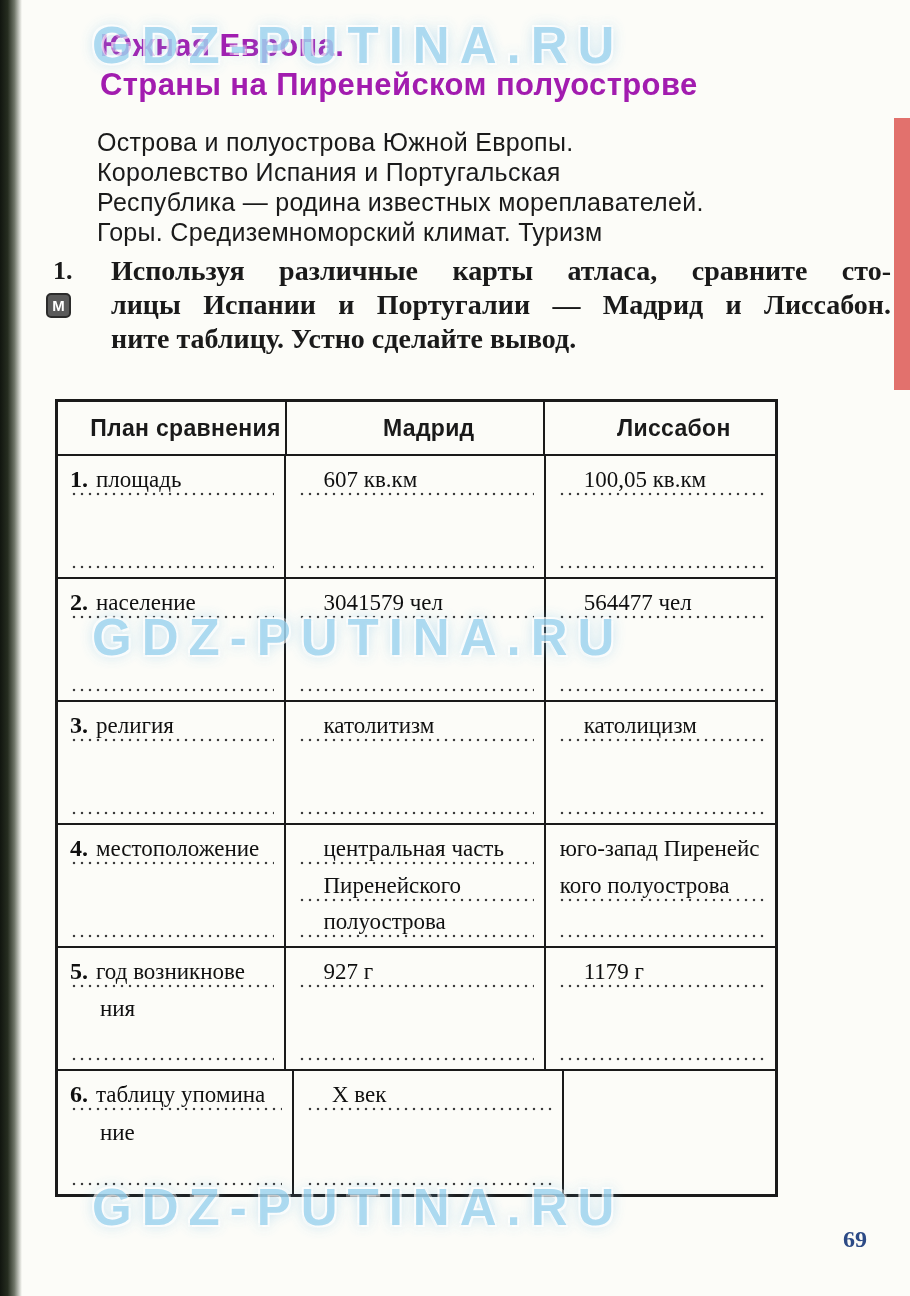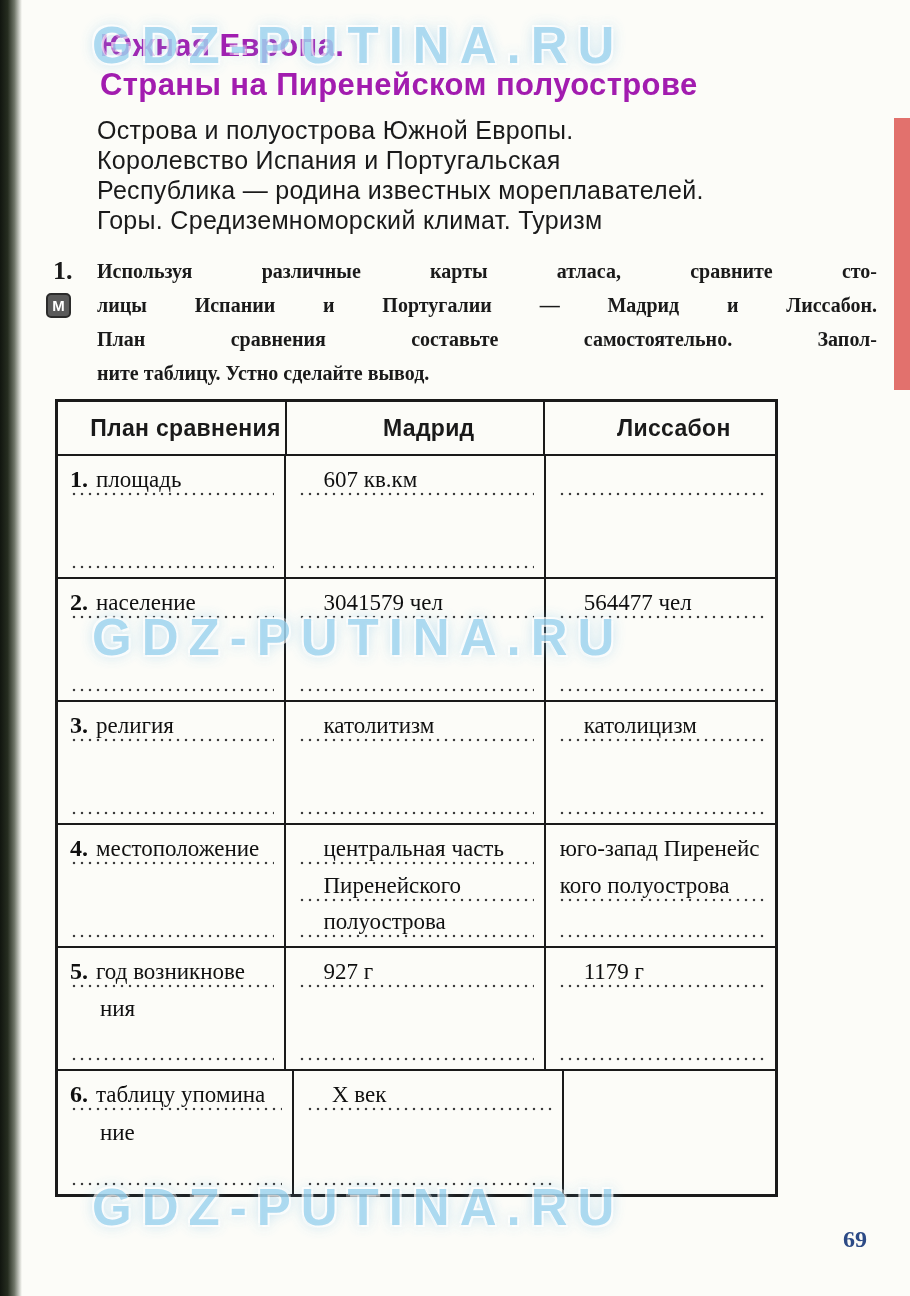--- a/index.html
+++ b/index.html
@@ -27,36 +27,36 @@
   }
   .wm.top { top:20px; }
   .wm.mid { top:612px; }
   .wm.bot { top:1182px; }
 
   .title {
     position:absolute; left:100px; top:26px; z-index:2;
     font-weight:bold; font-size:31px; line-height:39px; letter-spacing:0.4px; color:#a21caf;
   }
   .intro {
-    position:absolute; left:97px; top:115px; z-index:2;
+    position:absolute; left:97px; top:127px; z-index:2;
     font-size:25px; line-height:30px; letter-spacing:0.3px; color:#1a1a1a;
   }
   .task-number {
     position:absolute; left:53px; top:256px; z-index:2;
     font-family:"Liberation Serif", serif; font-weight:bold; font-size:26px;
   }
   .m-icon {
     position:absolute; left:46px; top:293px; z-index:2;
     width:25px; height:25px; border-radius:5px; background:#5a5a5a; border:2px solid #2b2b2b;
     color:#fff; font-weight:bold; font-size:15px;
     display:flex; align-items:center; justify-content:center;
   }
   .task-text {
-    position:absolute; left:97px; top:254px; width:780px; z-index:2;
-    font-family:"Liberation Serif", serif; font-weight:bold; font-size:20px; line-height:34px;
+    position:absolute; left:111px; top:254px; width:780px; z-index:2;
+    font-family:"Liberation Serif", serif; font-weight:bold; font-size:28px; line-height:34px;
   }
   .task-text .jl { text-align:justify; text-align-last:justify; }
   .task-text .ll { text-align:left; }
 
   .table {
     position:absolute; left:55px; top:399px; width:723px; z-index:2;
     border:3px solid var(--ink,#1a1a1a);
   }
   .row { display:flex; }
   .hrow { height:54px; border-bottom:2px solid var(--ink,#1a1a1a); }
@@ -113,21 +113,20 @@
     <div>Республика — родина известных мореплавателей.</div>
     <div>Горы. Средиземноморский климат. Туризм</div>
   </div>
 
   <div class="task-number">1.</div>
   <div class="m-icon">М</div>
 
   <div class="task-text">
     <div class="jl">Используя различные карты атласа, сравните сто-</div>
     <div class="jl">лицы Испании и Португалии — Мадрид и Лиссабон.</div>
-    <div class="jl">План сравнения составьте самостоятельно. Запол-</div>
     <div class="ll">ните таблицу. Устно сделайте вывод.</div>
   </div>
 
   <div class="table">
     <div class="row hrow">
       <div class="hcell c1">План сравнения</div>
       <div class="hcell c2">Мадрид</div>
       <div class="hcell c3 last">Лиссабон</div>
     </div>
 
@@ -139,20 +138,23 @@
           </div>
         <div class="ln"></div>
       </div>
       <div class="cell c2 ans">
         <div class="ln">
             <span>607 кв.км</span>
           </div>
         <div class="ln"></div>
       </div>
       <div class="cell c3 ans last">
+        <div class="ln">
+            <span>100,05 кв.км</span>
+          </div>
         <div class="ln"></div>
       </div>
     </div>
 
     <div class="row brow">
       <div class="cell c1">
         <div class="ln">
             <span class="num">2.</span>
             <span>население</span>
           </div>

